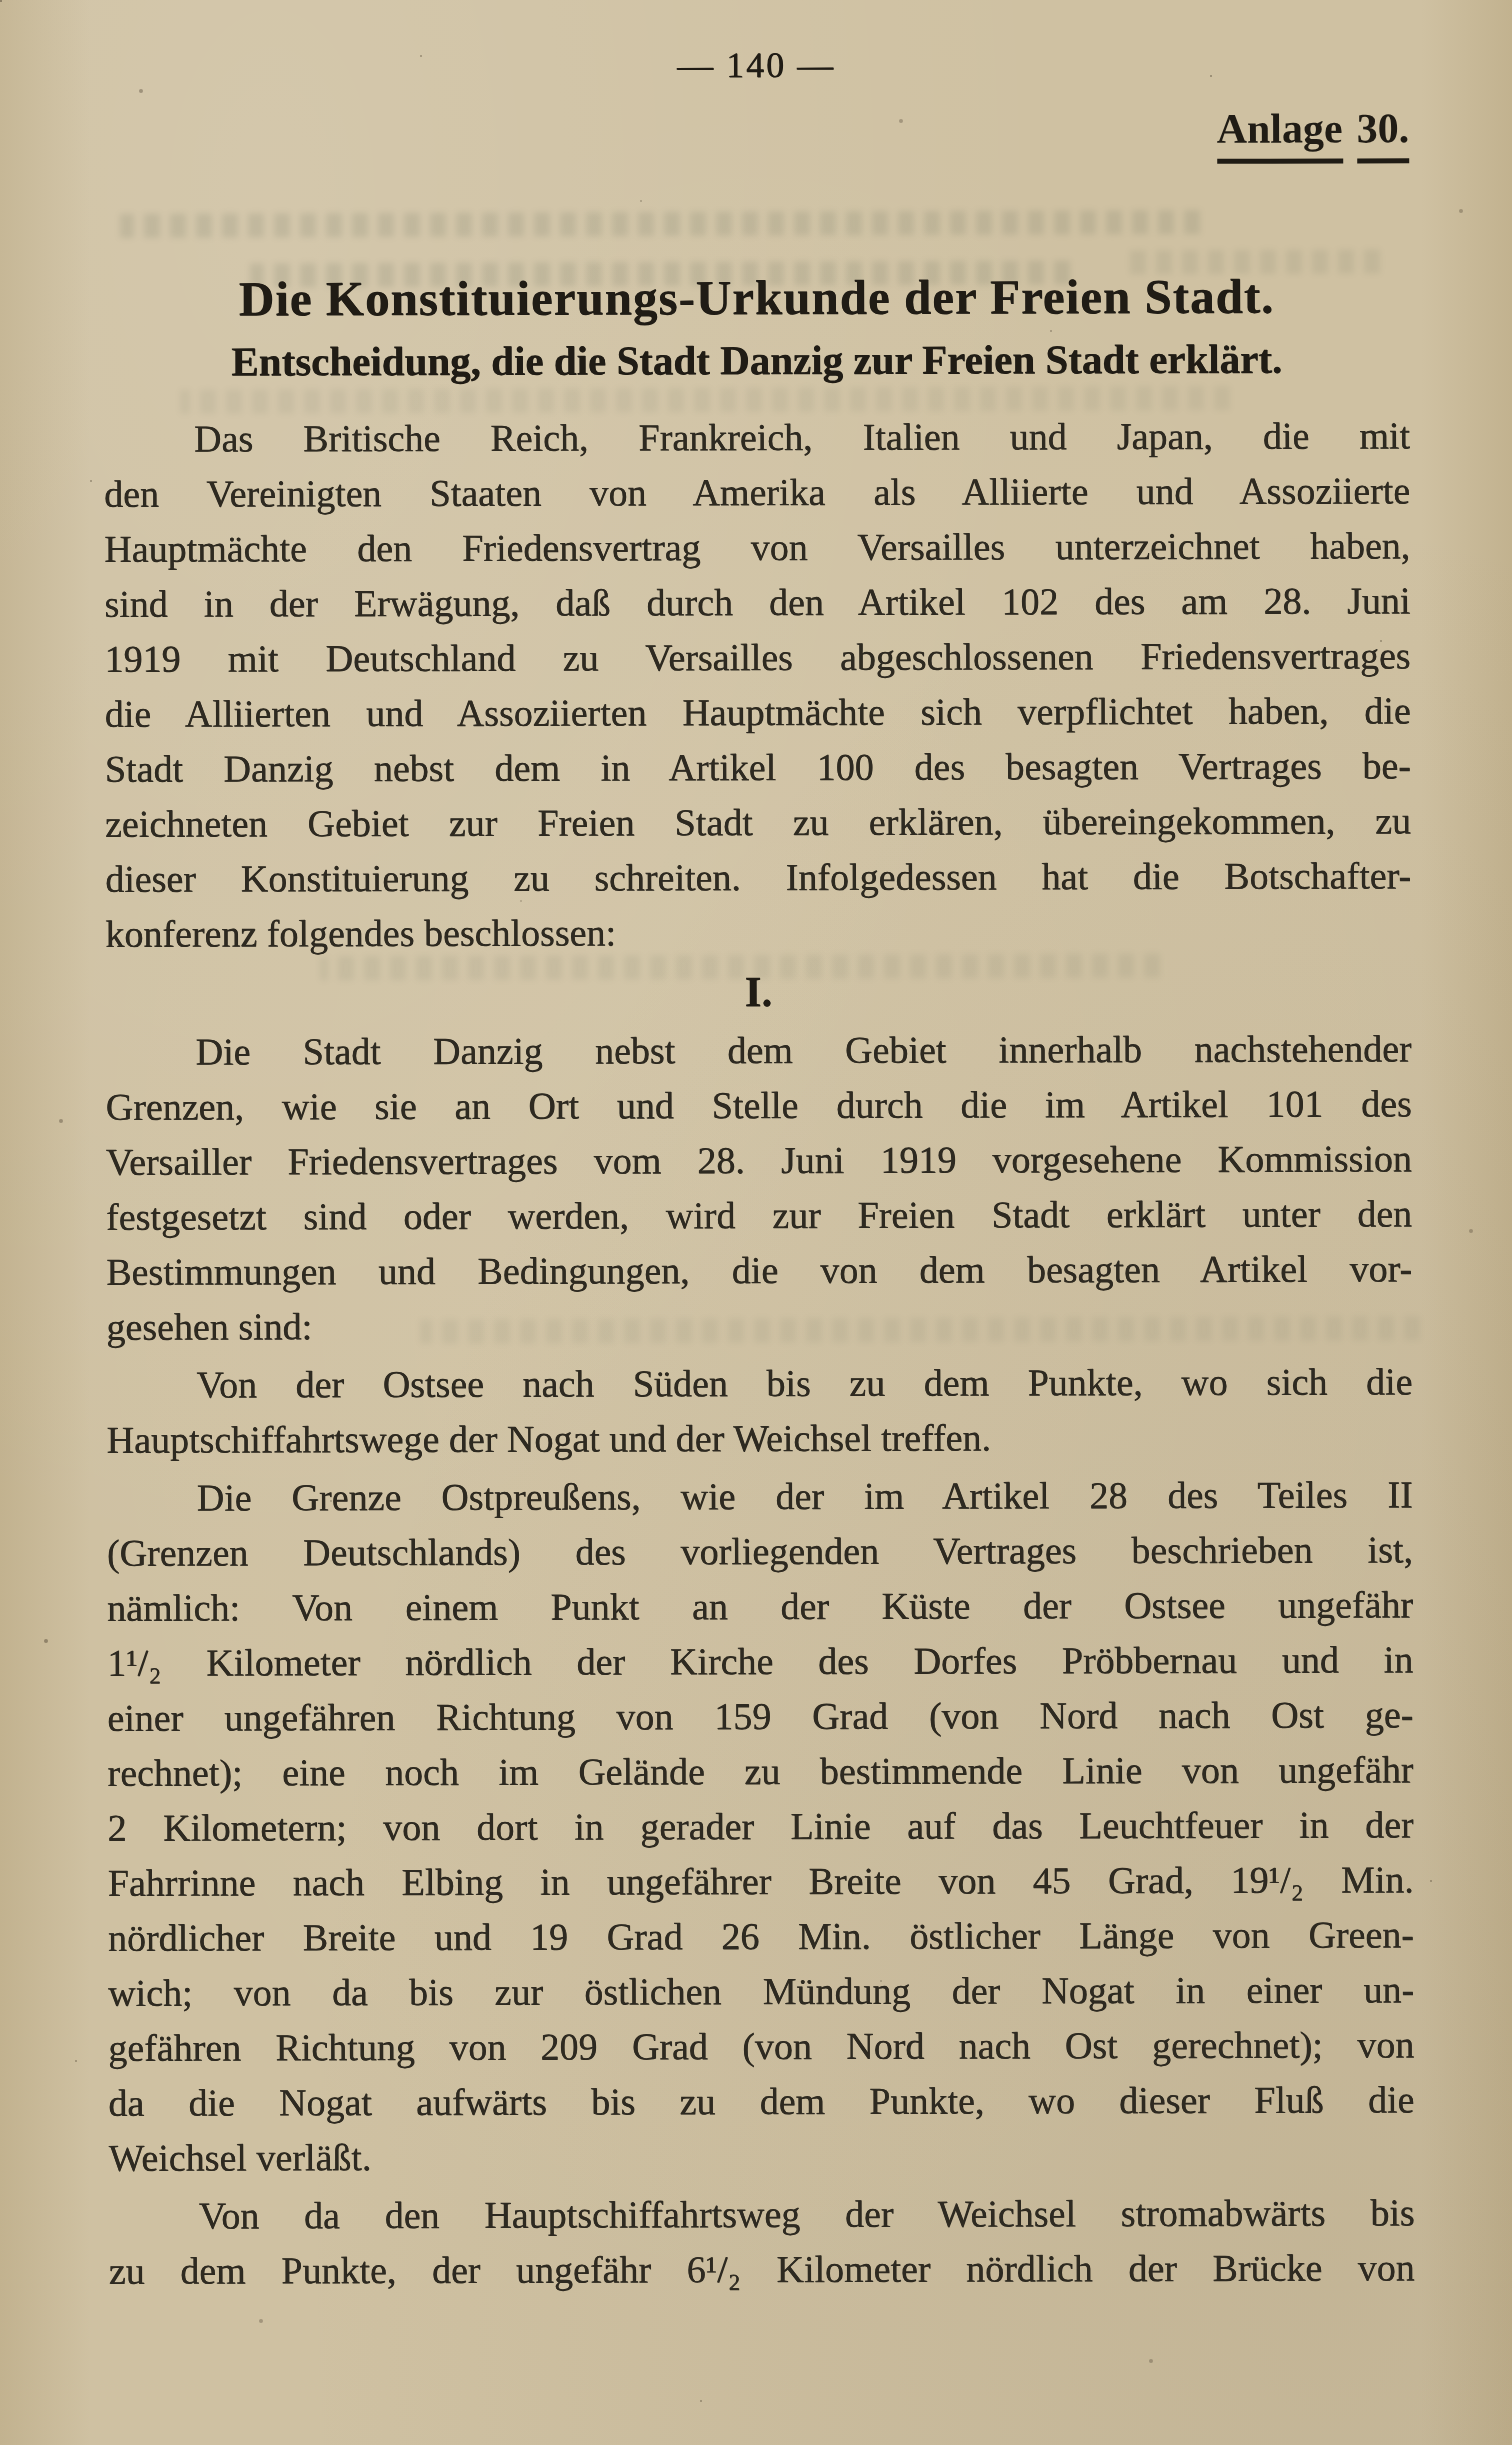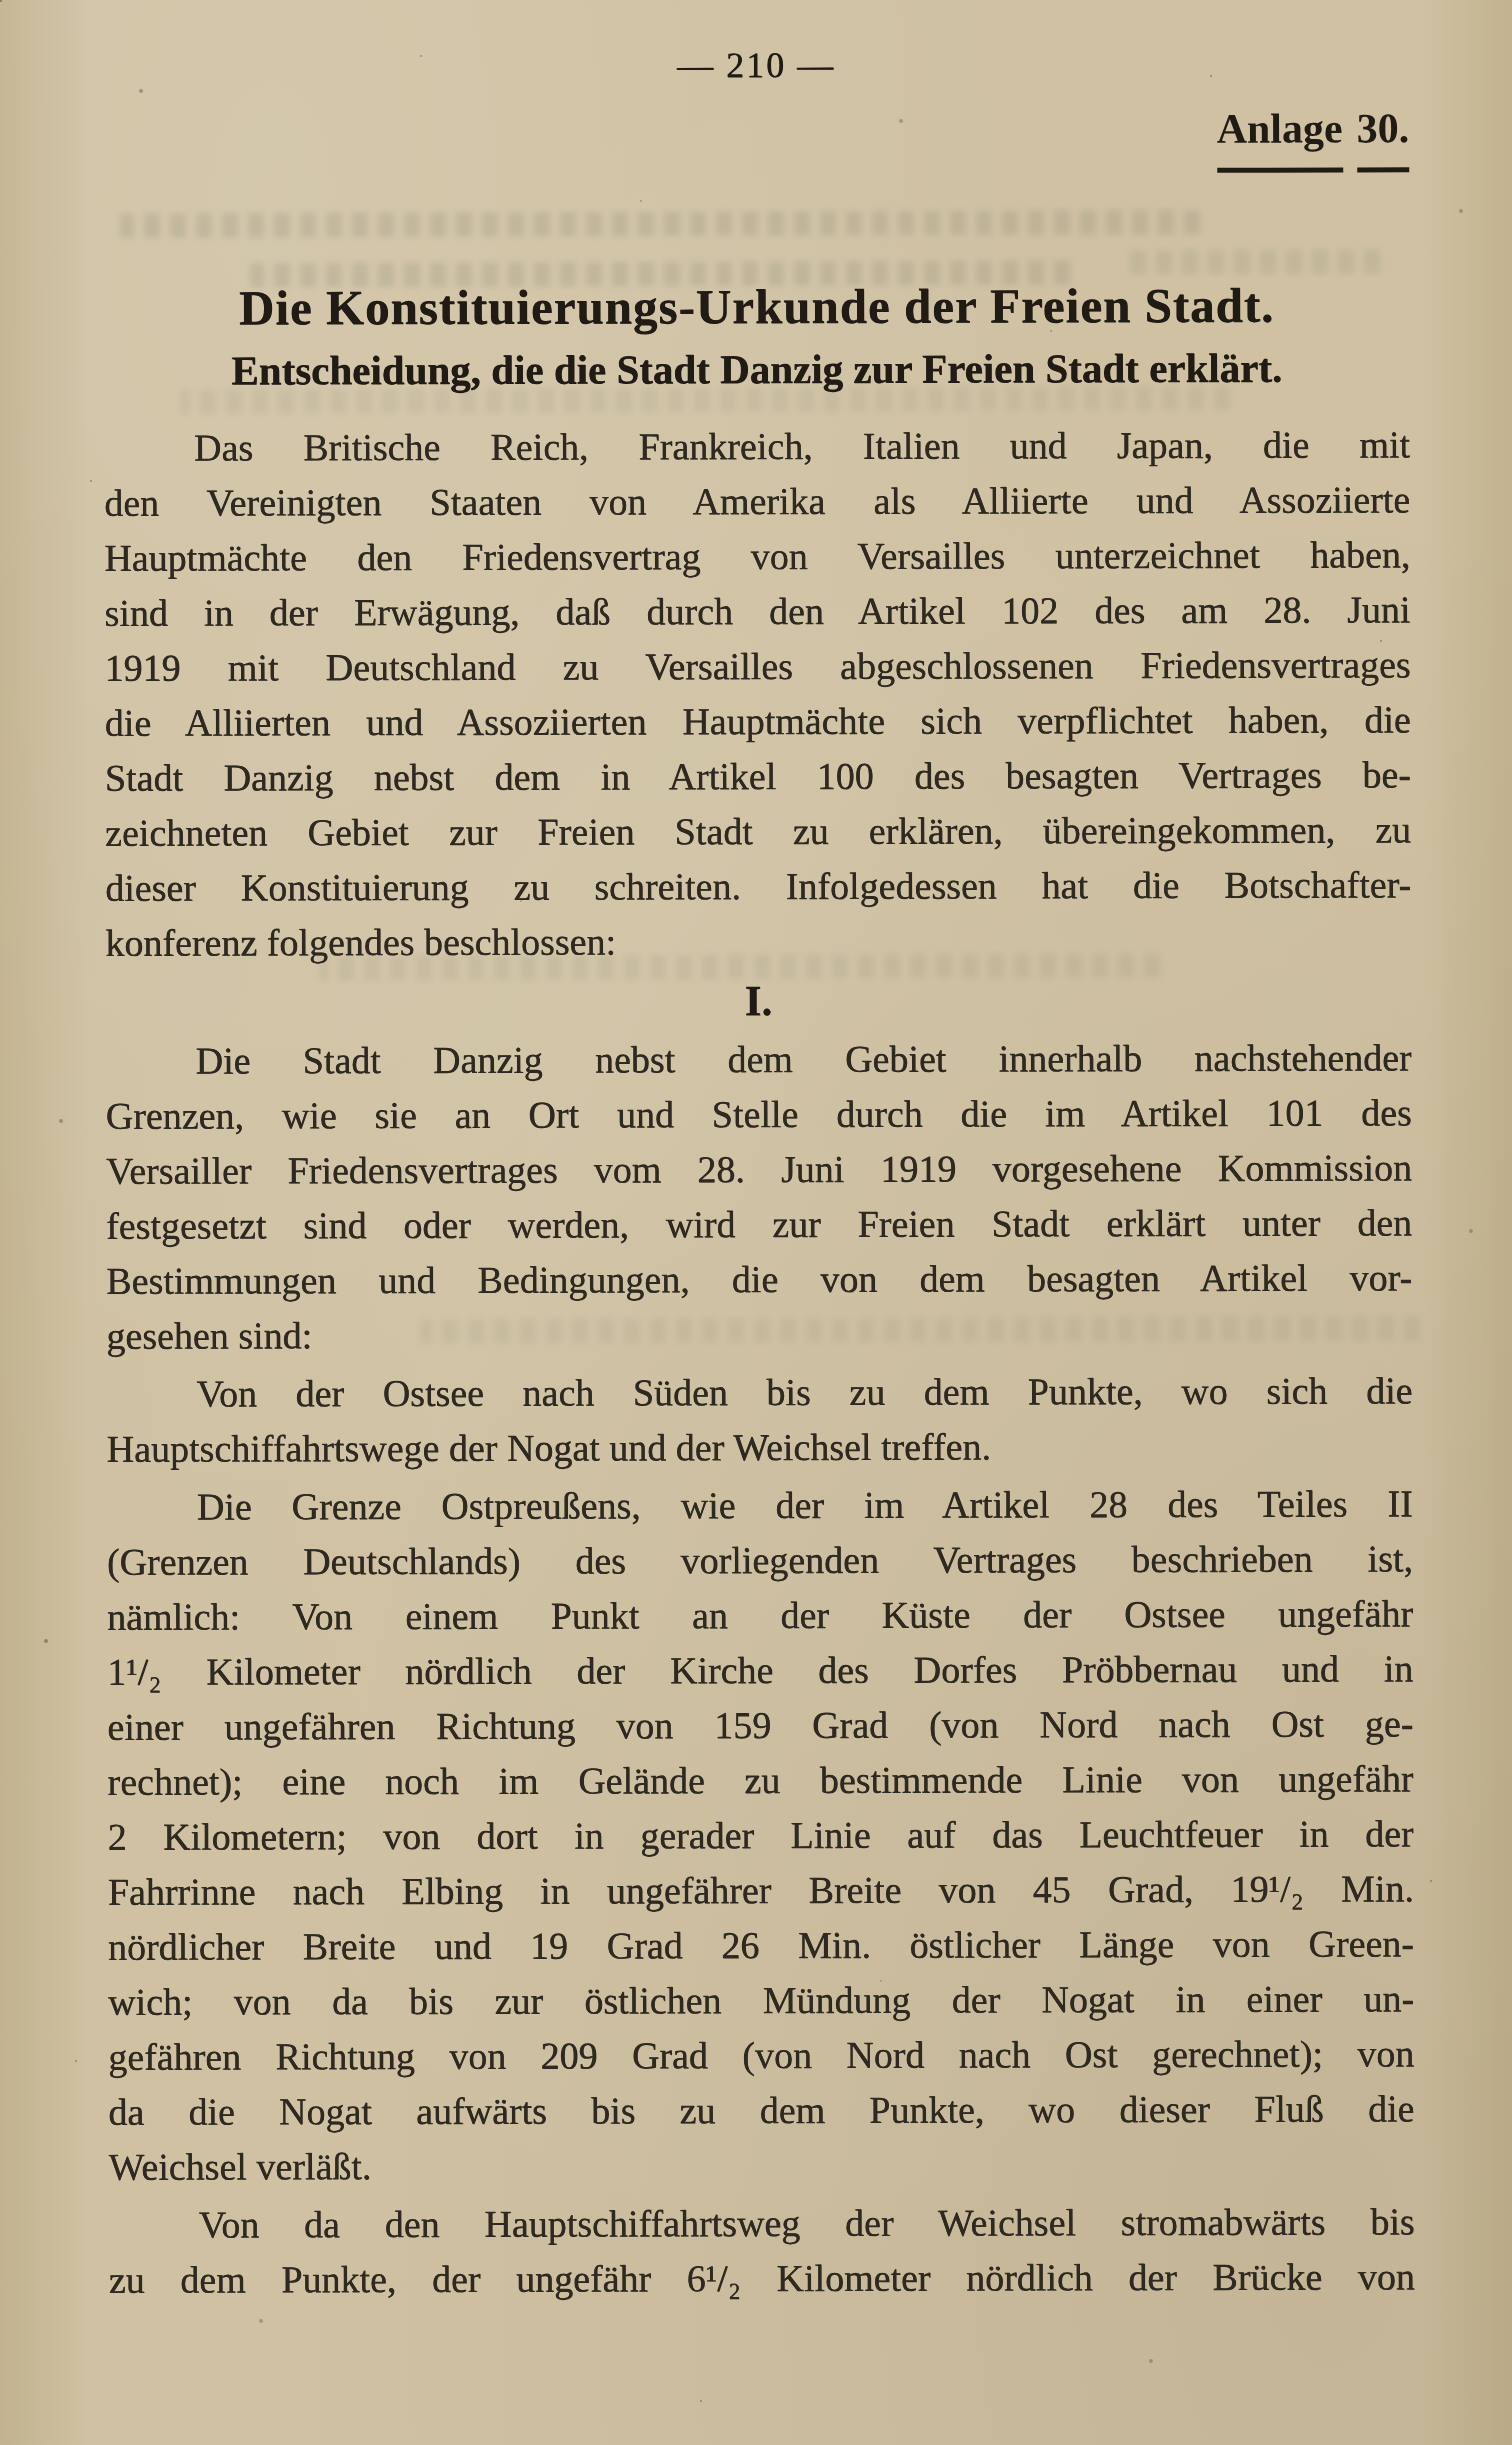--- a/index.html
+++ b/index.html
@@ -35,21 +35,21 @@
   }
   .annex-row{
     text-align:right;
     margin-top:20px;
     font-size:42px;
     font-weight:bold;
     color:var(--ink-heavy);
   }
   .annex-row .u{
     border-bottom:5px solid currentColor;
-    padding-bottom:17px;
+    padding-bottom:8px;
     display:inline-block;
     line-height:1.05;
   }
   .annex-row .gap{display:inline-block;width:14px;}
   .doc-title{
     margin-top:104px;
     text-align:center;
     font-size:49px;
     font-weight:bold;
     color:var(--ink-heavy);
@@ -128,21 +128,21 @@
 <div class="ghost g1"></div>
 <div class="ghost g2"></div>
 <div class="ghost g3"></div>
 <div class="ghost g4"></div>
 <div class="ghost g5"></div>
 <div class="ghost g6"></div>
 
 <div class="page">
 
   <div class="page-number-row">
-    <span>—  210  —</span>
+    <span>—  140  —</span>
   </div>
 
   <div class="annex-row">
     <span class="u">Anlage</span><span class="gap"></span><span class="u">30.</span>
   </div>
 
   <div class="doc-title">Die Konstituierungs-Urkunde der Freien Stadt.</div>
 
   <div class="doc-subtitle">Entscheidung, die die Stadt Danzig zur Freien Stadt erklärt.</div>
 

